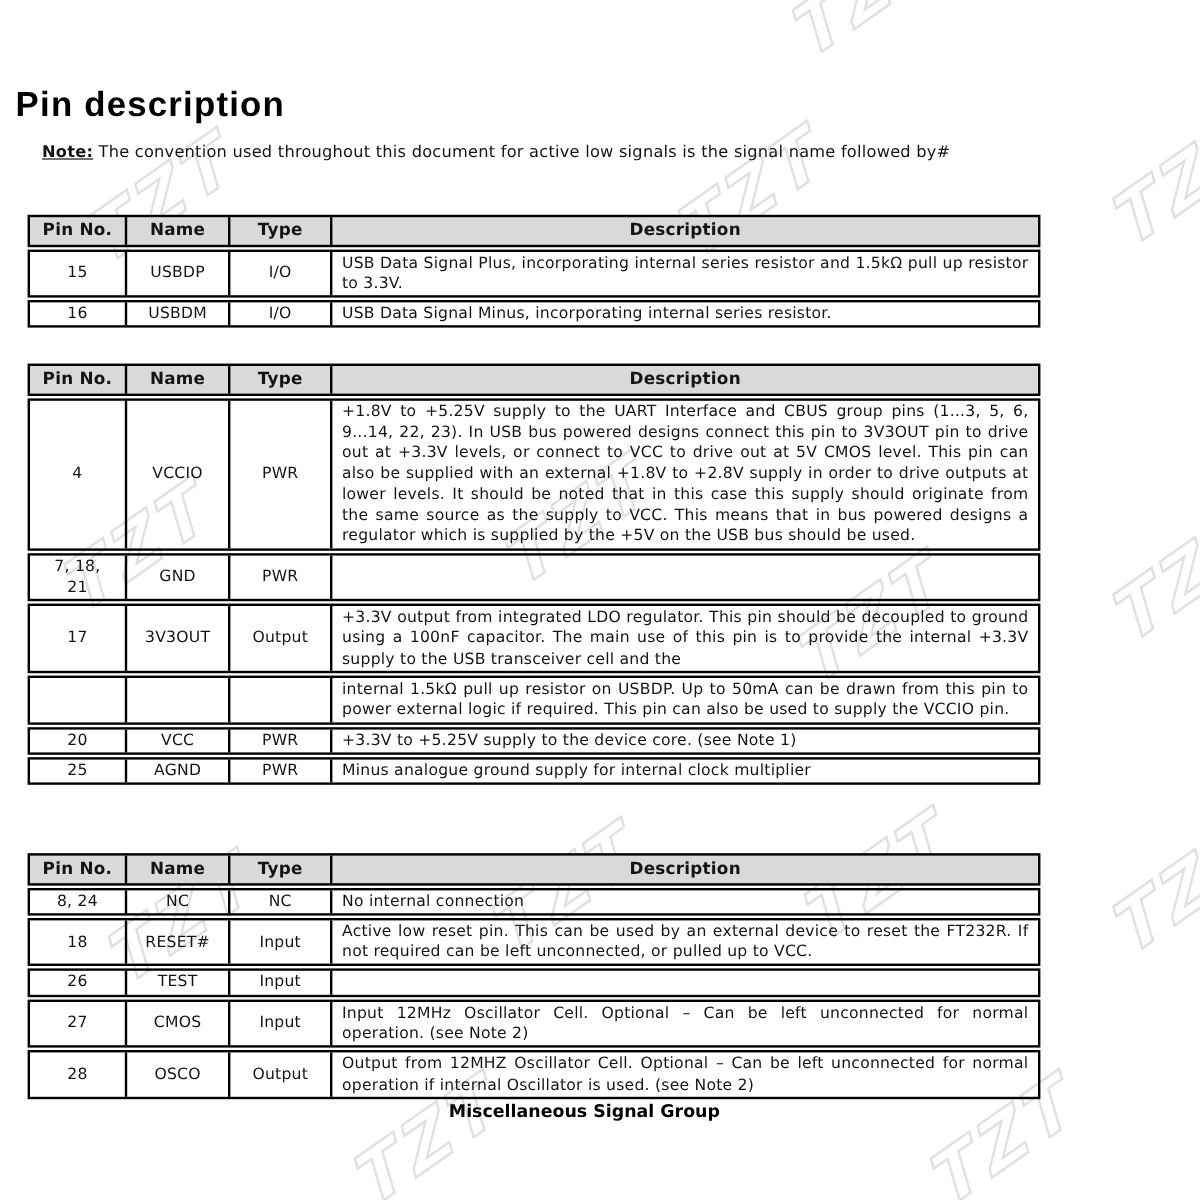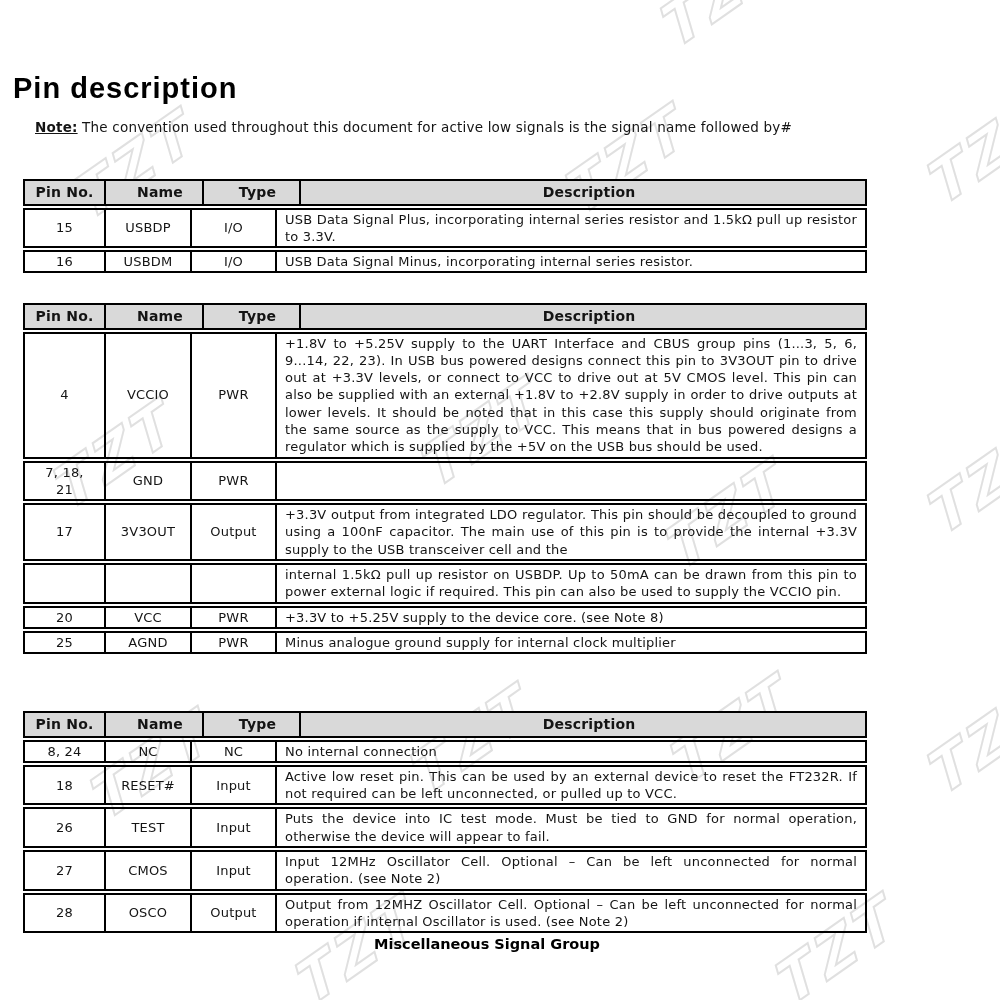--- a/index.html
+++ b/index.html
@@ -44,21 +44,21 @@
   #tbl-usb{top:179px;}
   #tbl-power{top:303px;}
   #tbl-misc{top:711px;}
   .row{
     display:flex;align-items:stretch;
     border:2px solid #000;
     margin-bottom:2px;
     background:transparent;
     box-sizing:border-box;
   }
-  .row.head{background:#d9d9d9;gap:12px;}
+  .row.head{background:#d9d9d9;}
   .cell{
     box-sizing:border-box;
     display:flex;align-items:center;justify-content:center;
     padding:1px 4px;
     border-right:2px solid #000;
     font-size:13px;line-height:1.33;letter-spacing:0.2px;
     text-align:center;
   }
   .row.head .cell{font-weight:bold;font-size:14px;padding:2px 4px;}
   .c-pin{width:81px;white-space:pre-line;}
@@ -160,21 +160,21 @@
         <div class="cell c-type"></div>
         <div class="cell c-desc">
             <span class="desc-text">internal 1.5kΩ pull up resistor on USBDP. Up to 50mA can be drawn from this pin to power external logic if required. This pin can also be used to supply the VCCIO pin.</span>
           </div>
       </div>
       <div class="row">
         <div class="cell c-pin">20</div>
         <div class="cell c-name">VCC</div>
         <div class="cell c-type">PWR</div>
         <div class="cell c-desc">
-            <span class="desc-text">+3.3V to +5.25V supply to the device core. (see Note 8)</span>
+            <span class="desc-text">+3.3V to +5.25V supply to the device core. (see Note 1)</span>
           </div>
       </div>
       <div class="row">
         <div class="cell c-pin">25</div>
         <div class="cell c-name">AGND</div>
         <div class="cell c-type">PWR</div>
         <div class="cell c-desc">
             <span class="desc-text">Minus analogue ground supply for internal clock multiplier</span>
           </div>
       </div>
@@ -200,23 +200,20 @@
         <div class="cell c-name">RESET#</div>
         <div class="cell c-type">Input</div>
         <div class="cell c-desc">
             <span class="desc-text">Active low reset pin. This can be used by an external device to reset the FT232R. If not required can be left unconnected, or pulled up to VCC.</span>
           </div>
       </div>
       <div class="row">
         <div class="cell c-pin">26</div>
         <div class="cell c-name">TEST</div>
         <div class="cell c-type">Input</div>
-        <div class="cell c-desc">
-            <span class="desc-text">Puts the device into IC test mode. Must be tied to GND for normal operation, otherwise the device will appear to fail.</span>
-          </div>
       </div>
       <div class="row">
         <div class="cell c-pin">27</div>
         <div class="cell c-name">CMOS</div>
         <div class="cell c-type">Input</div>
         <div class="cell c-desc">
             <span class="desc-text">Input 12MHz Oscillator Cell. Optional – Can be left unconnected for normal operation. (see Note 2)</span>
           </div>
       </div>
       <div class="row">

